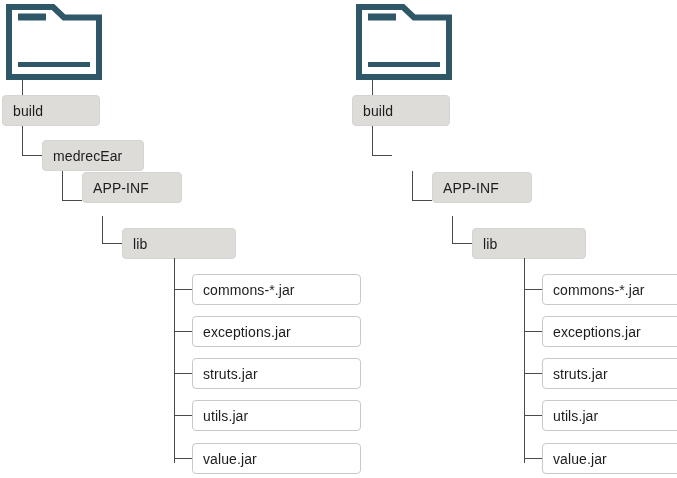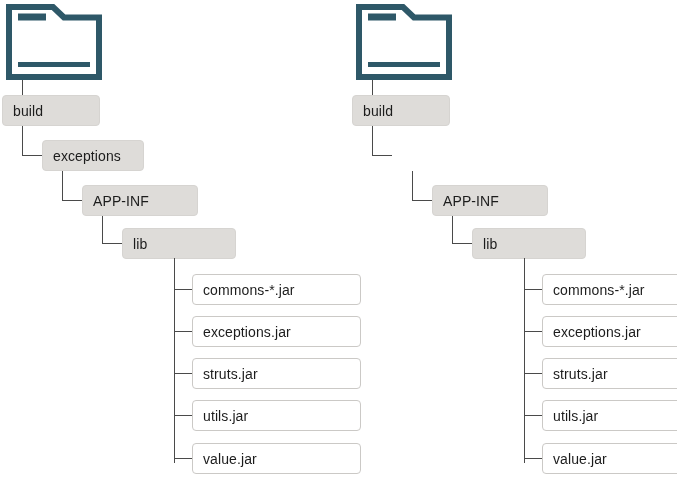--- a/index.html
+++ b/index.html
@@ -67,21 +67,21 @@
     background: #ffffff;
     border: 1px solid #cbc9c6;
     height: 31px;
     width: 169px;
     left: 192px;
   }
 
   
   .n-build     { left: 2px;   top: 95px;  width: 98px; text-align: center;  }
   .n-ear       { left: 42px;  top: 140px; width: 102px; }
-  .n-appinf    { left: 82px;  top: 185px; width: 116px; }
+  .n-appinf    { left: 82px;  top: 172px; width: 100px; }
   .n-lib       { left: 122px; top: 228px; width: 114px; }
 
   .tree.right .n-ear { width: 106px; }
 
   
   .line {
     position: absolute;
     background: #4a4a4a;
   }
   .vline { width: 1px; }
@@ -120,21 +120,21 @@
     <div class="line vline l-folder-v"></div>
 
     <div class="node dir n-build">
       <span>build</span>
     </div>
 
     <div class="line vline l-b-v"></div>
     <div class="line hline l-b-h"></div>
 
     <div class="node dir n-ear">
-      <span>exceptions</span>
+      <span>medrecEar</span>
     </div>
 
     <div class="line vline l-e-v"></div>
     <div class="line hline l-e-h"></div>
 
     <div class="node dir n-appinf">
       <span>APP-INF</span>
     </div>
 
     <div class="line vline l-a-v"></div>

